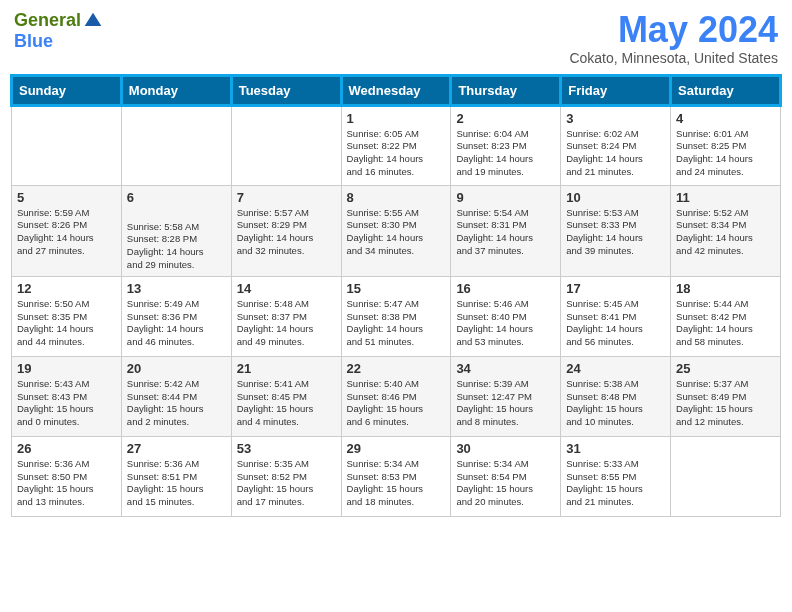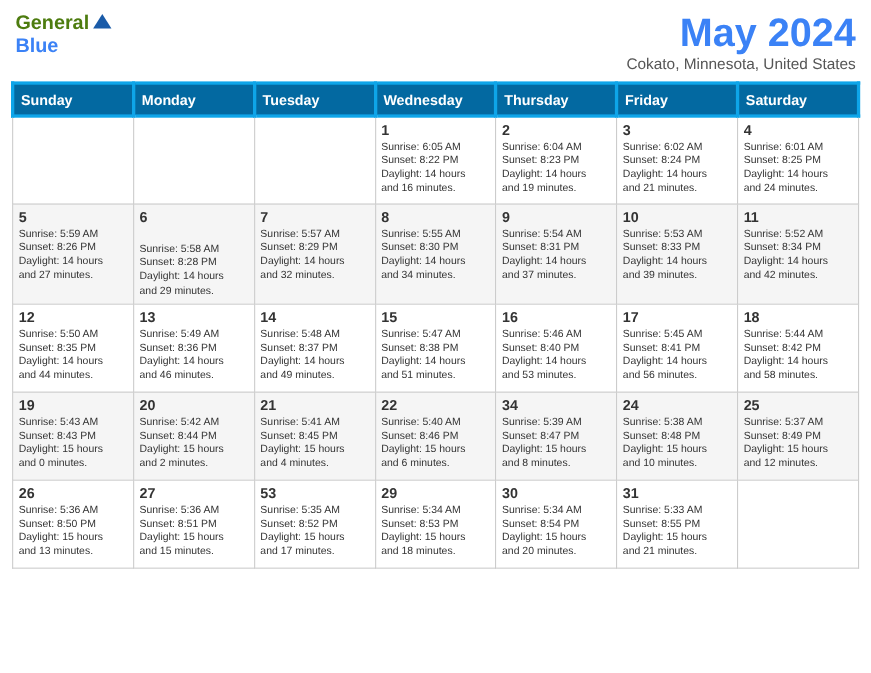--- a/index.html
+++ b/index.html
@@ -286,21 +286,21 @@
         <td>
           <div class="day-number">22</div>
           <div class="day-info" style="white-space: pre-line;">Sunrise: 5:40 AM
 Sunset: 8:46 PM
 Daylight: 15 hours
 and 6 minutes.</div>
         </td>
         <td>
           <div class="day-number">34</div>
           <div class="day-info" style="white-space: pre-line;">Sunrise: 5:39 AM
-Sunset: 8:47 PM
+Sunset: 12:47 PM
 Daylight: 15 hours
 and 8 minutes.</div>
         </td>
         <td>
           <div class="day-number">24</div>
           <div class="day-info" style="white-space: pre-line;">Sunrise: 5:38 AM
 Sunset: 8:48 PM
 Daylight: 15 hours
 and 10 minutes.</div>
         </td>

